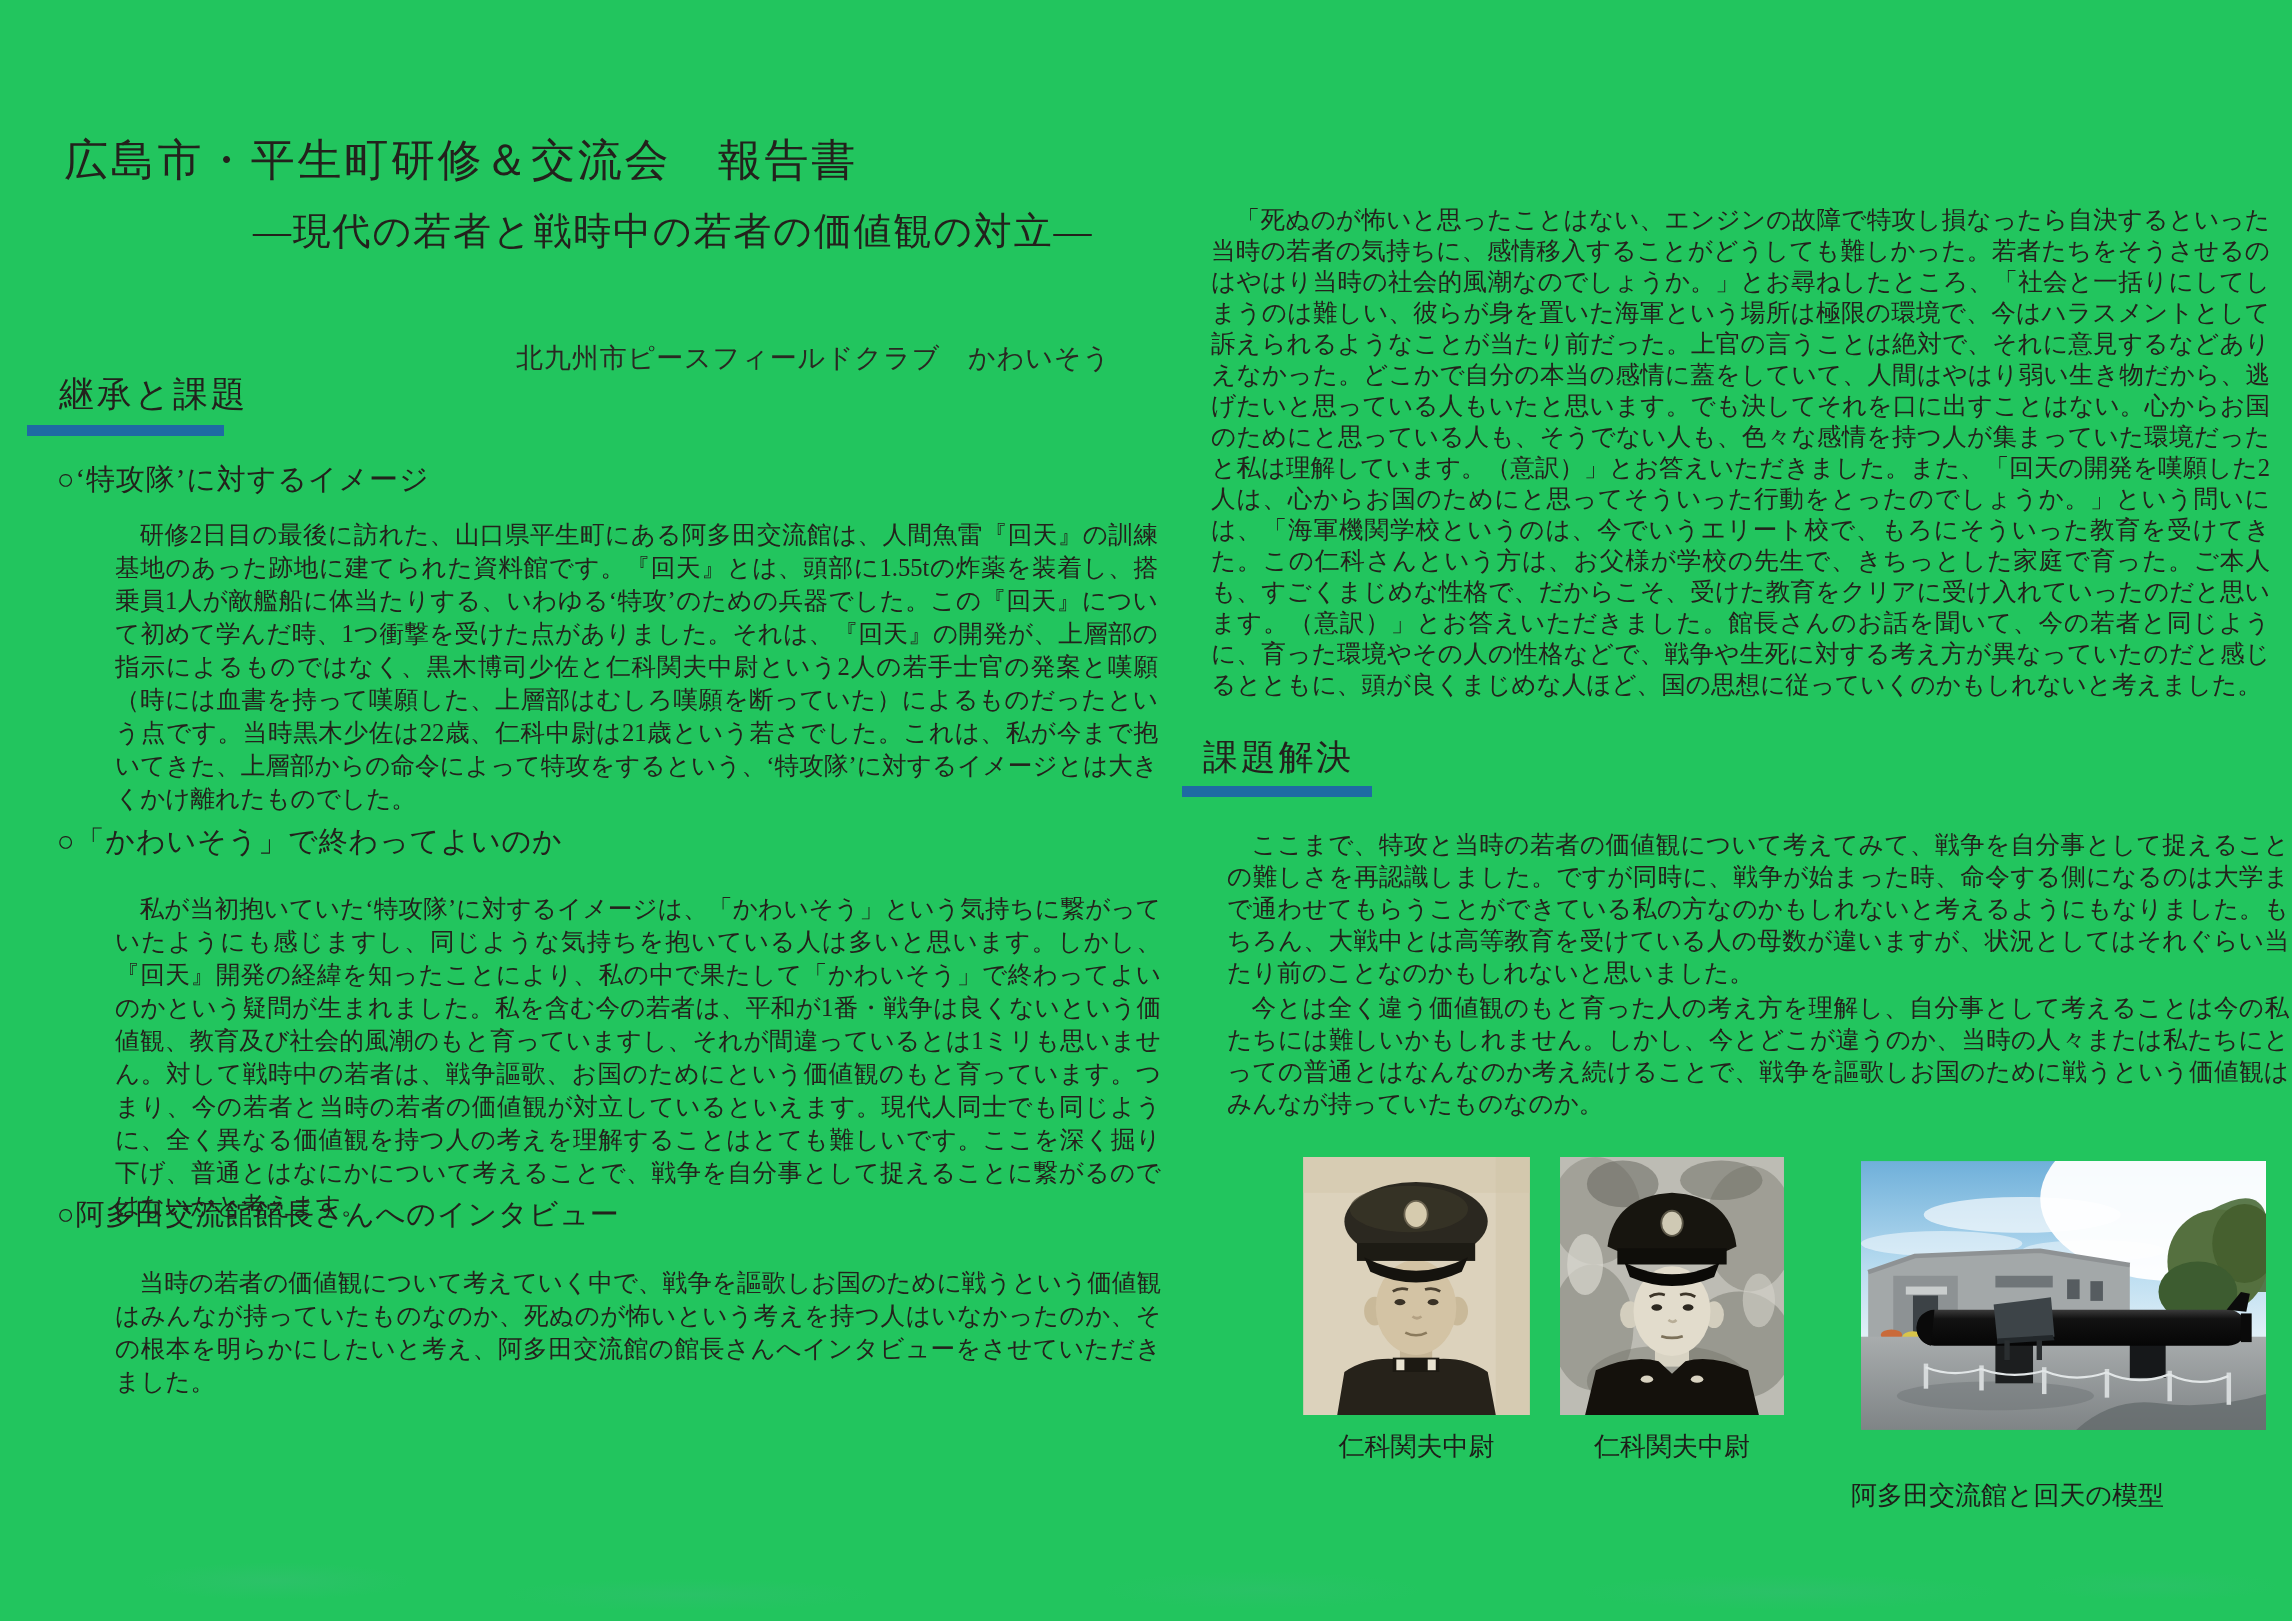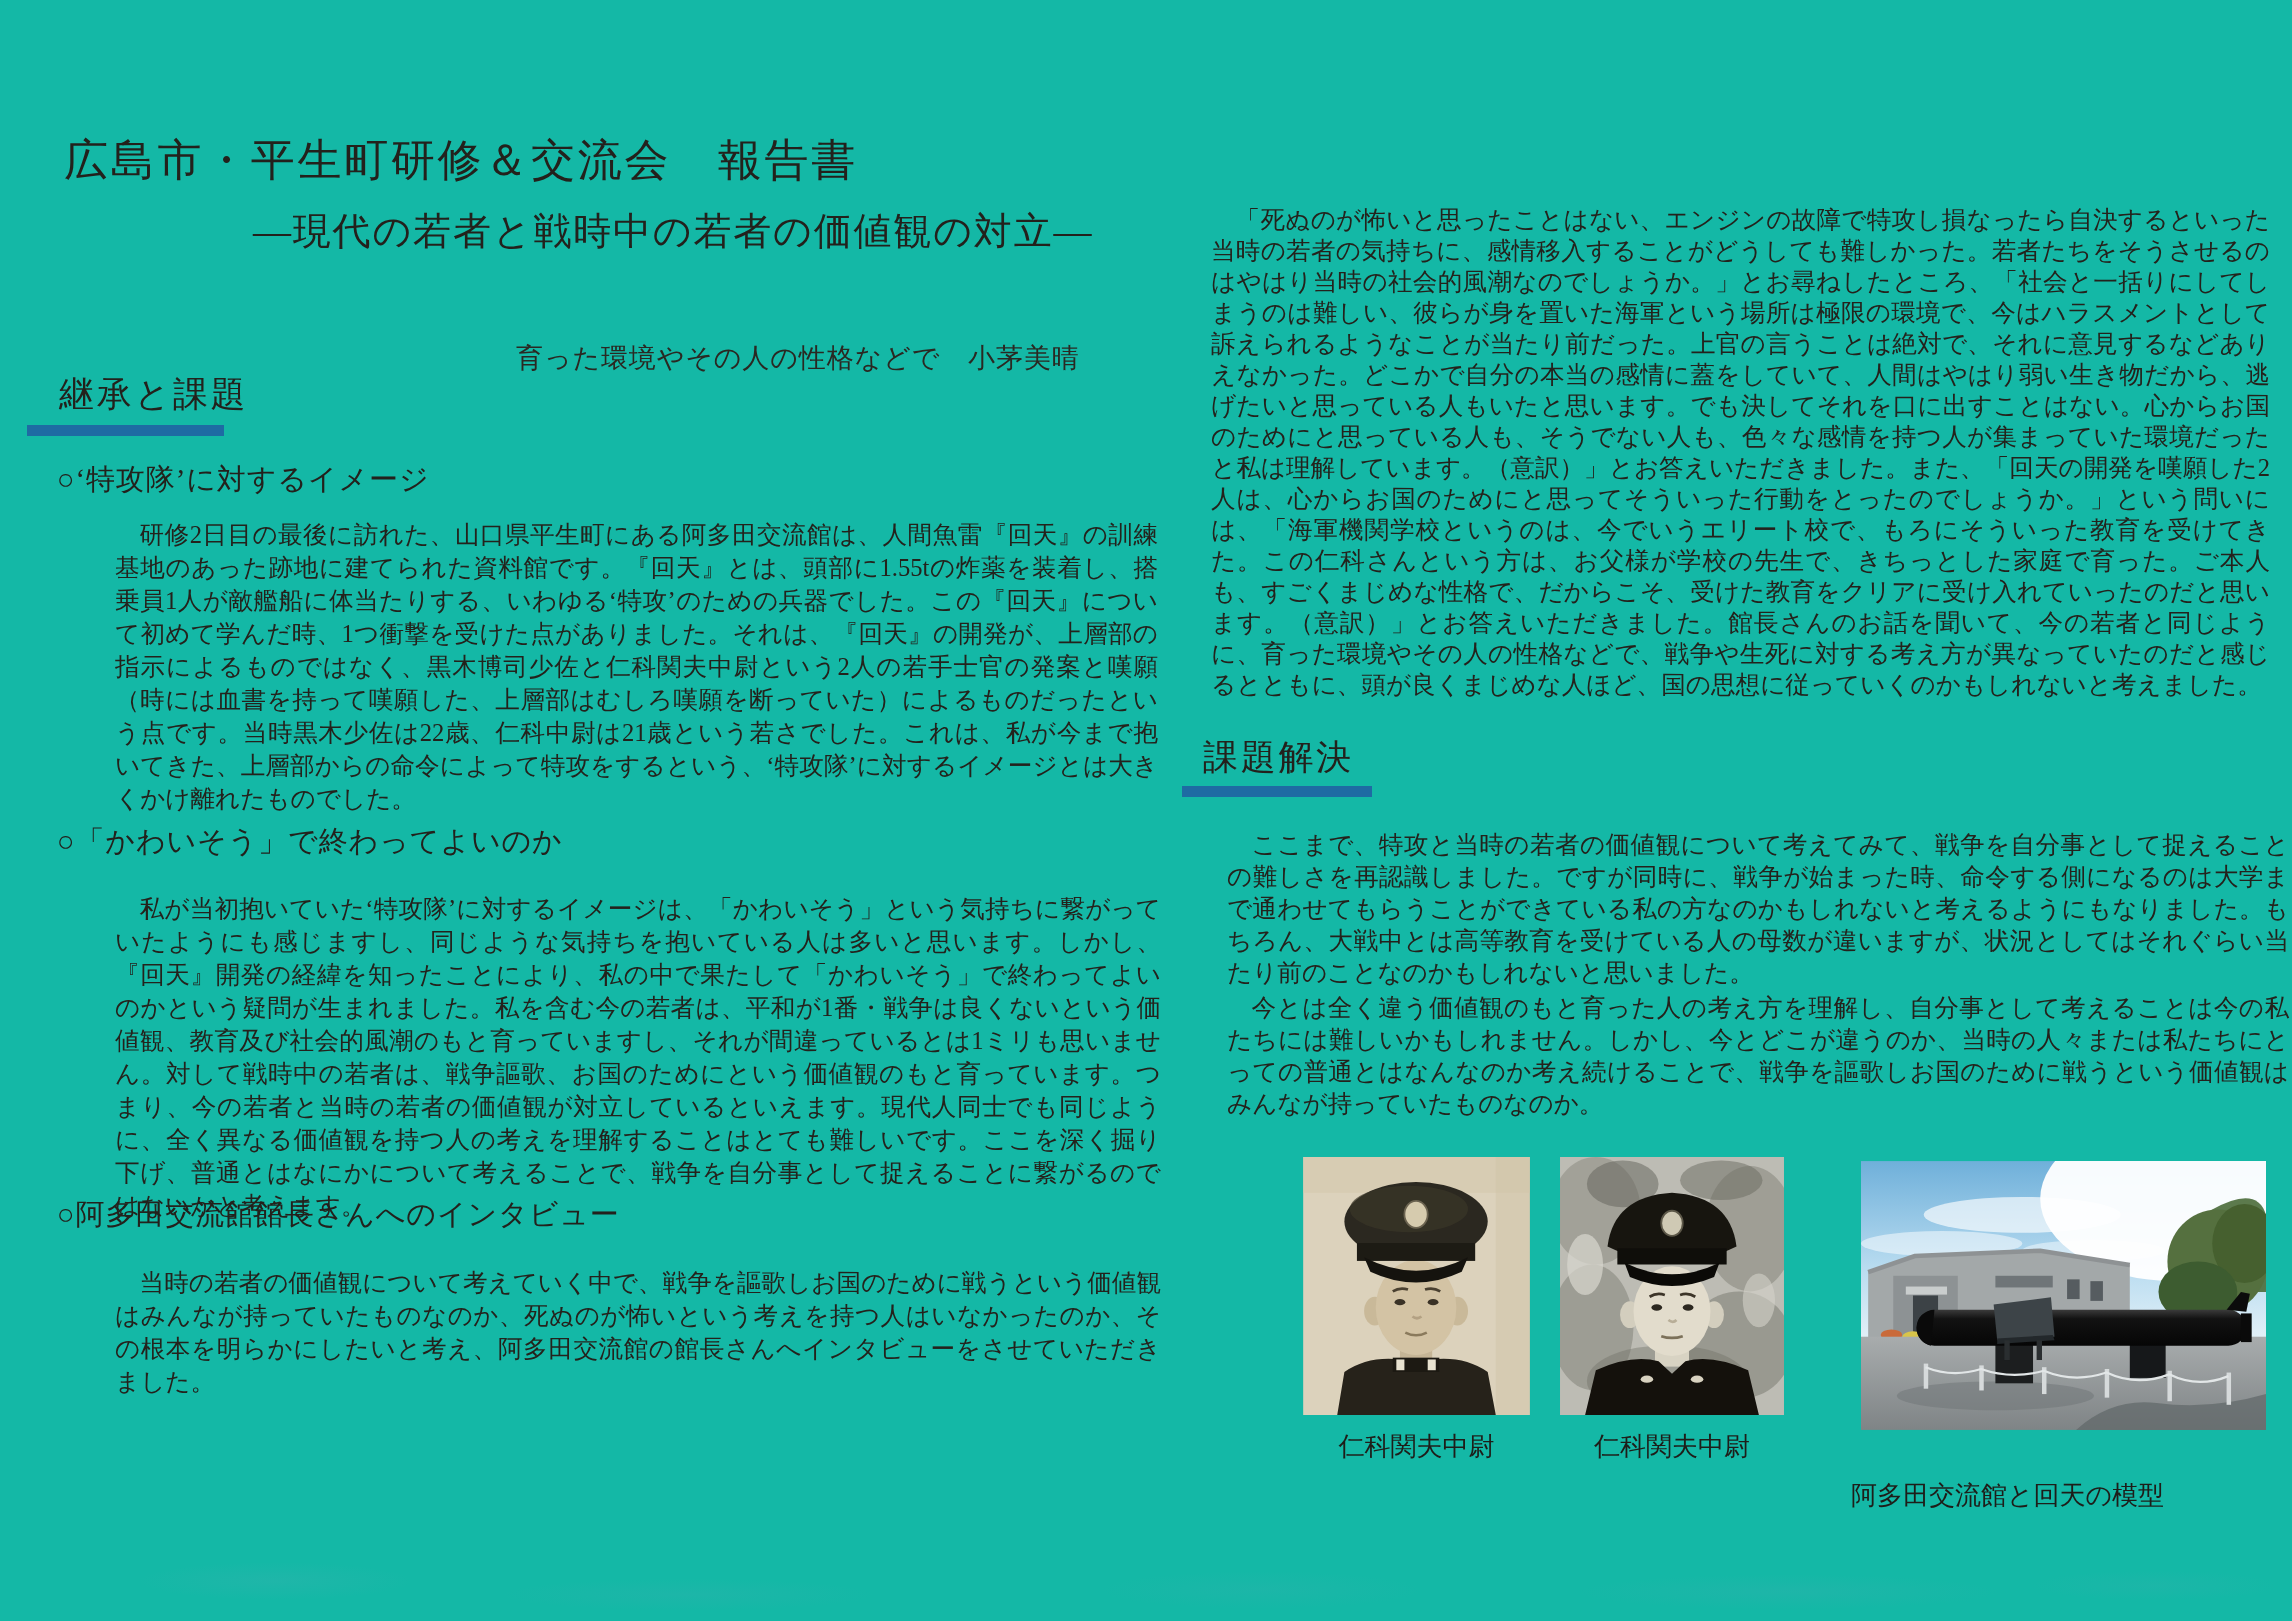--- a/index.html
+++ b/index.html
@@ -1,18 +1,18 @@
 <!DOCTYPE html>
 <html style="font-size:14.3px"><head>
 <meta charset="utf-8">
 <style>
   html,body { margin:0; padding:0; background:#e8e6e0; }
   .page {
     position:relative; width:2293px; height:1621px; overflow:hidden;
-    background:#14b8a6;
+    background:#22c55e;
     font-family:"Liberation Serif","DejaVu Serif",serif;
     color:#23211c;
   }
   .abs { position:absolute; }
   .title { font-size:44px; letter-spacing:2.7px; font-weight:500; white-space:nowrap; }
   .subtitle { font-size:38px; letter-spacing:1.8px; white-space:nowrap; }
   .author { font-size:27px; letter-spacing:0.9px; white-space:nowrap; color:#2a2822; }
   .sec-h { font-size:35px; letter-spacing:2.7px; white-space:nowrap; }
   .bar { background:#1e6ba3; height:10.7px; }
   .topic-h { font-size:29px; letter-spacing:0.9px; white-space:nowrap; }
@@ -35,21 +35,21 @@
       radial-gradient(179px 21.5px at 94% 65%, rgba(120,160,190,0.08), rgba(120,160,190,0) 70%);
   }
 </style>
 </head>
 <body>
 
 <div class="page">
 
   <div class="abs title" style="left:64px; top:131px;">広島市・平生町研修＆交流会　報告書</div>
   <div class="abs subtitle" style="left:253px; top:206px;">―現代の若者と戦時中の若者の価値観の対立―</div>
-  <div class="abs author" style="left:516px; top:340px;">育った環境やその人の性格などで　小茅美晴</div>
+  <div class="abs author" style="left:516px; top:340px;">北九州市ピースフィールドクラブ　かわいそう</div>
 
   <div class="abs sec-h" style="left:59px; top:371px;">継承と課題</div>
   <div class="abs bar" style="left:27px; top:425px; width:197px;"></div>
 
   <div class="abs topic-h" style="left:57px; top:460px;">○‘特攻隊’に対するイメージ</div>
   <p class="abs body-p" style="left:99px; top:502px; width:1043px;">研修2日目の最後に訪れた、山口県平生町にある阿多田交流館は、人間魚雷『回天』の訓練基地のあった跡地に建てられた資料館です。『回天』とは、頭部に1.55tの炸薬を装着し、搭乗員1人が敵艦船に体当たりする、いわゆる‘特攻’のための兵器でした。この『回天』について初めて学んだ時、1つ衝撃を受けた点がありました。それは、『回天』の開発が、上層部の指示によるものではなく、黒木博司少佐と仁科関夫中尉という2人の若手士官の発案と嘆願（時には血書を持って嘆願した、上層部はむしろ嘆願を断っていた）によるものだったという点です。当時黒木少佐は22歳、仁科中尉は21歳という若さでした。これは、私が今まで抱いてきた、上層部からの命令によって特攻をするという、‘特攻隊’に対するイメージとは大きくかけ離れたものでした。</p>
 
   <div class="abs topic-h" style="left:57px; top:822px;">○「かわいそう」で終わってよいのか</div>
   <p class="abs body-p" style="left:99px; top:876px; width:1046px;">私が当初抱いていた‘特攻隊’に対するイメージは、「かわいそう」という気持ちに繋がっていたようにも感じますし、同じような気持ちを抱いている人は多いと思います。しかし、『回天』開発の経緯を知ったことにより、私の中で果たして「かわいそう」で終わってよいのかという疑問が生まれました。私を含む今の若者は、平和が1番・戦争は良くないという価値観、教育及び社会的風潮のもと育っていますし、それが間違っているとは1ミリも思いません。対して戦時中の若者は、戦争謳歌、お国のためにという価値観のもと育っています。つまり、今の若者と当時の若者の価値観が対立しているといえます。現代人同士でも同じように、全く異なる価値観を持つ人の考えを理解することはとても難しいです。ここを深く掘り下げ、普通とはなにかについて考えることで、戦争を自分事として捉えることに繋がるのではないかと考えます。</p>
 

